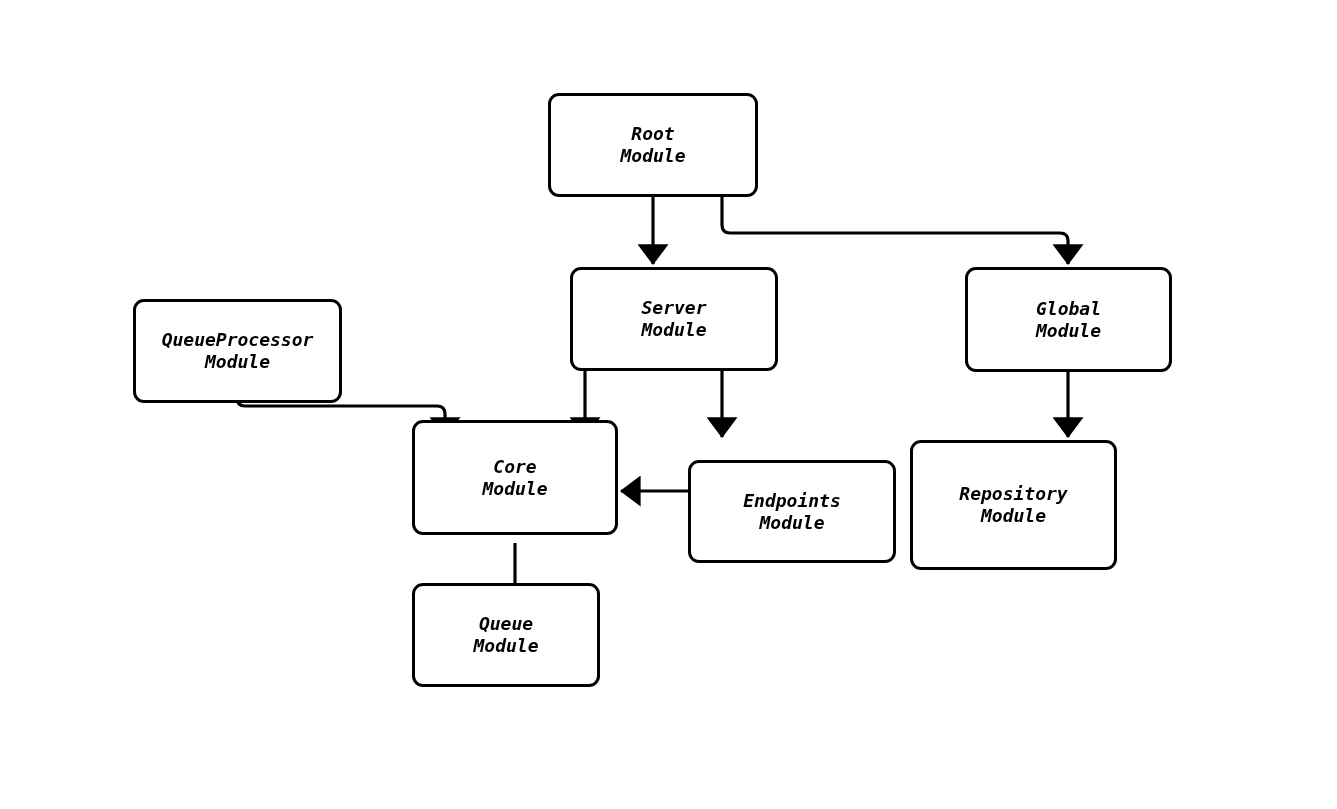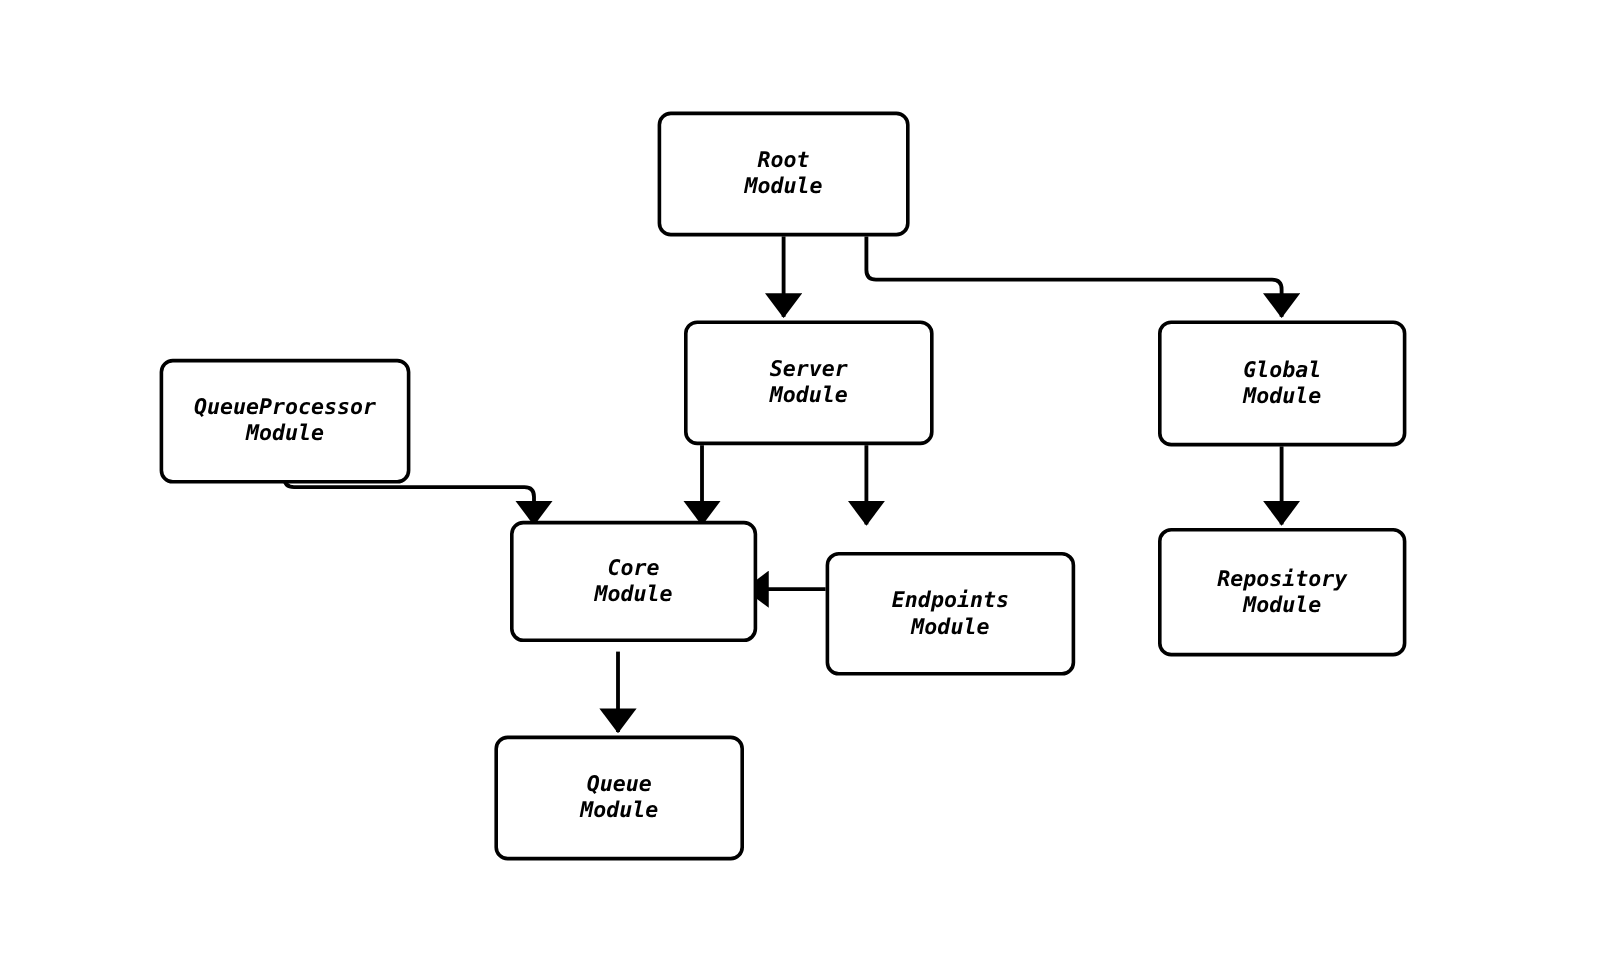--- a/index.html
+++ b/index.html
@@ -46,24 +46,24 @@
     color: #000000;
     text-align: center;
     white-space: pre-line;
     font-style: italic;
   }
   
   .node-root          { left: 548px; top:  93px; width: 210px; height: 104px; }
   .node-queueprocessor{ left: 133px; top: 267px; width: 209px; height: 104px; margin-top: 32px; }
   .node-server        { left: 549px; top: 267px; width: 208px; height: 104px; margin-left: 21px; }
   .node-global        { left: 965px; top: 267px; width: 207px; height: 105px; border-radius: 11px; }
-  .node-core          { left: 412px; top: 434px; width: 206px; height: 101px; margin-left: 13px; }
+  .node-core          { left: 412px; top: 420px; width: 206px; height: 115px; }
   .node-endpoints     { left: 688px; top: 440px; width: 208px; height: 103px; margin-top: 20px; }
-  .node-repository    { left: 965px; top: 440px; width: 207px; height: 107px; }
-  .node-queue         { left: 412px; top: 613px; width: 208px; height: 104px; }
+  .node-repository    { left: 910px; top: 440px; width: 207px; height: 130px; }
+  .node-queue         { left: 412px; top: 583px; width: 188px; height: 104px; }
 </style>
 </head>
 <body>
 
 <div class="canvas">
 
   <svg class="edges" viewBox="0 0 1337 809" xmlns="http://www.w3.org/2000/svg">
     <defs>
       <marker id="arrowhead" viewBox="0 0 10 15" refX="9.5" refY="7.5" markerWidth="21" markerHeight="31" markerUnits="userSpaceOnUse" orient="auto">
         <path d="M0,0 L10,7.5 L0,15 Z" fill="#000000"></path>

